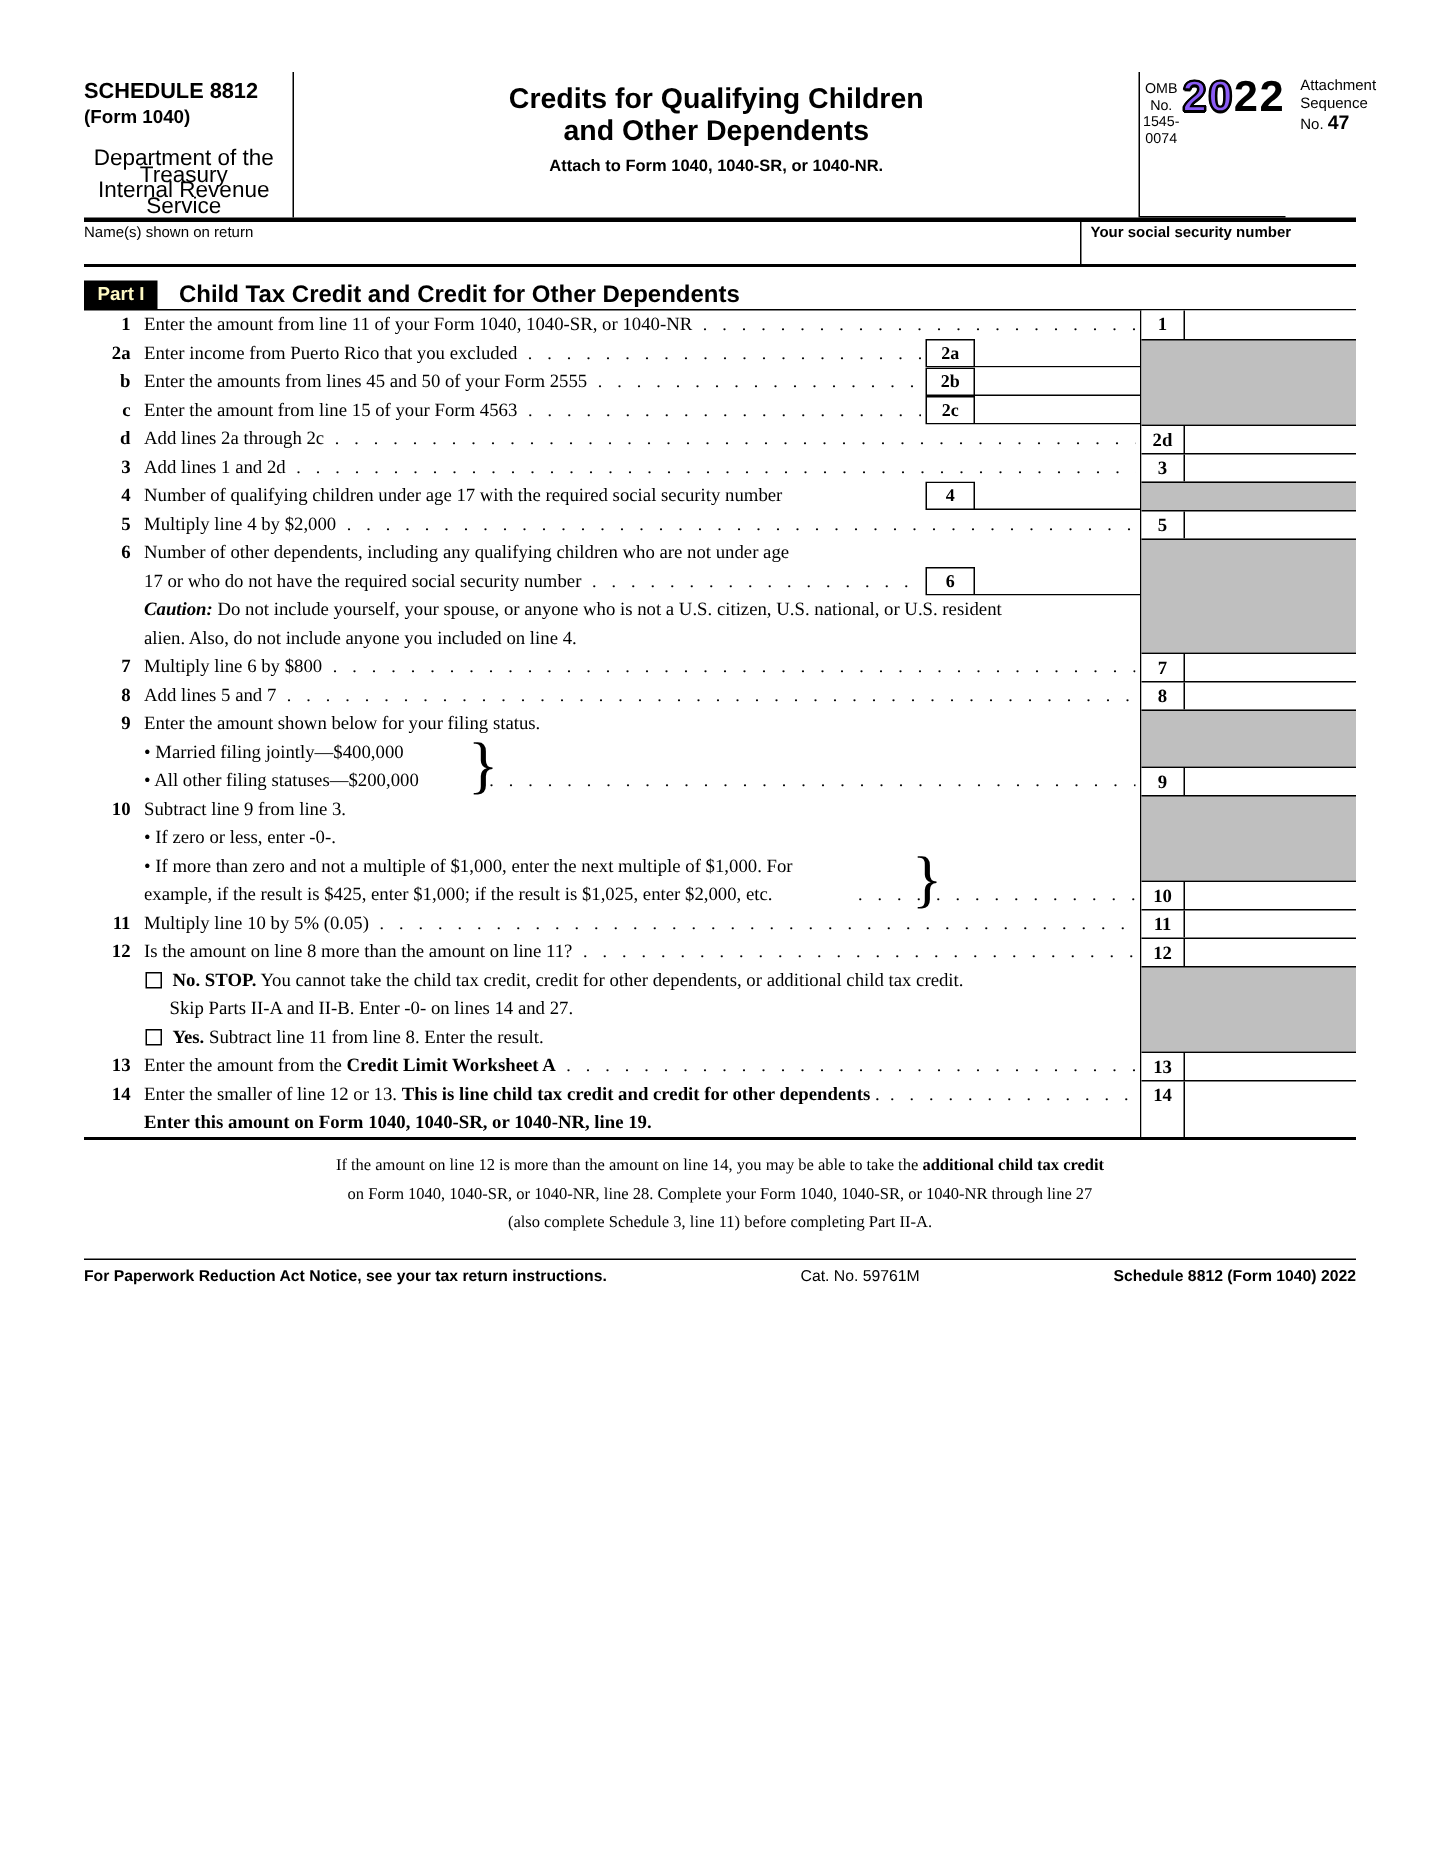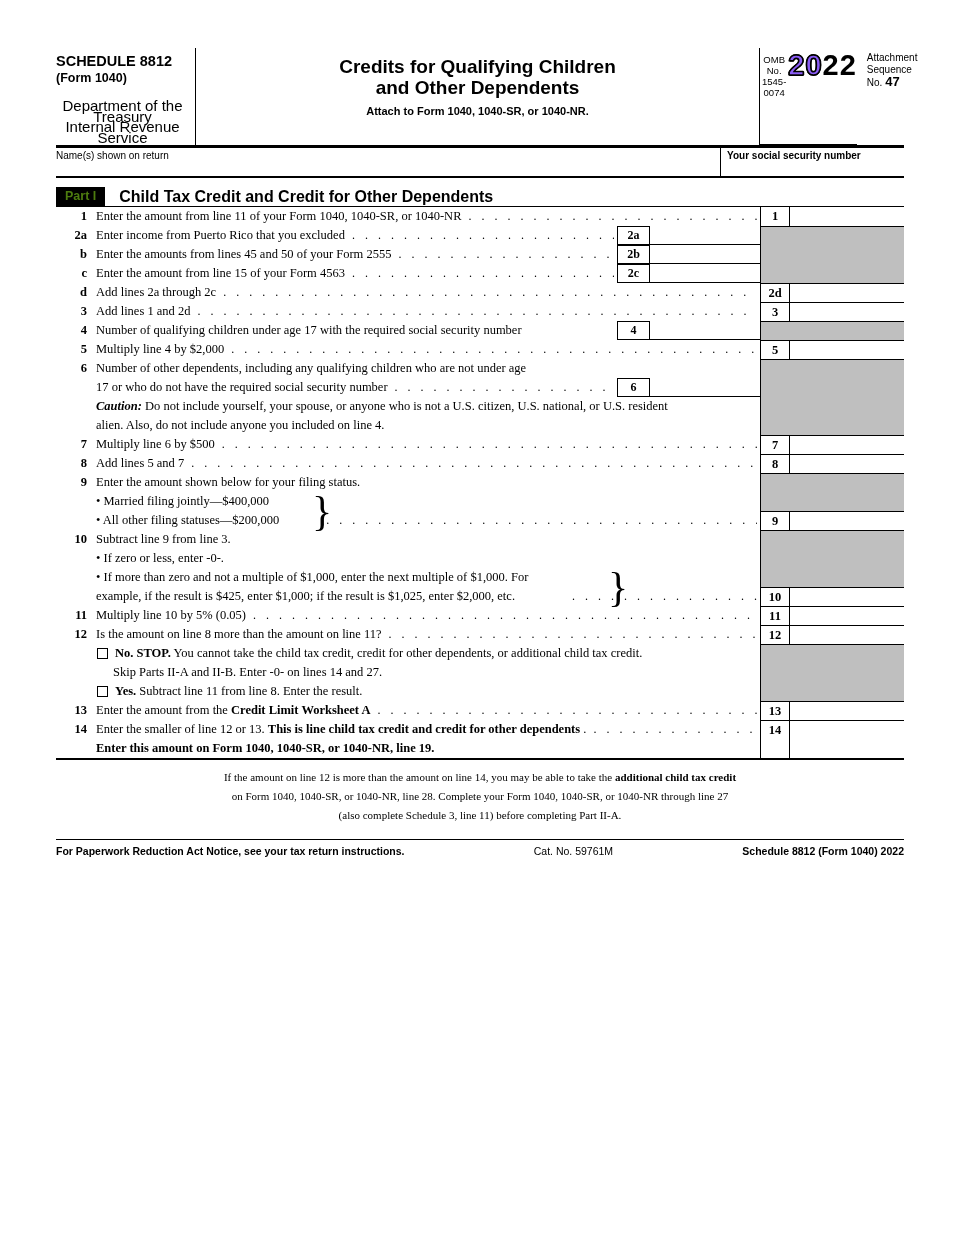--- a/index.html
+++ b/index.html
@@ -25,21 +25,21 @@
   .attseq{font-size:10px;line-height:12px;padding:4px 0 0 10px;text-align:left;}
   .attseq .big{font-size:13px;font-weight:bold;}
 
   
   .namerow{display:flex;height:30px;border-bottom:2.5px solid #000;}
   .name-l{flex:1;font-size:10px;padding-top:2px;}
   .name-r{width:184px;border-left:1px solid #000;font-size:10px;font-weight:bold;padding:2px 0 0 6px;}
 
   
   .partrow{display:flex;align-items:center;margin-top:9px;border-bottom:1px solid #000;}
-  .badge{background:#000;color:#4d7c0f;font-weight:bold;font-size:12.5px;padding:2px 9px 3px;}
+  .badge{background:#000;color:#fef9c3;font-weight:bold;font-size:12.5px;padding:2px 9px 3px;}
   .ptitle{font-weight:bold;font-size:16px;margin-left:14px;}
 
   
   .table{display:flex;border-bottom:2.5px solid #000;}
   .mcol{flex:1;min-width:0;position:relative;font-family:"Liberation Serif",serif;font-size:12.5px;}
   .row{display:flex;height:19px;line-height:19px;overflow:hidden;}
   .ln{flex:none;width:40px;padding-right:9px;text-align:right;font-weight:bold;}
   .tx{flex:1;min-width:0;display:flex;}
   .t{white-space:nowrap;flex:none;}
   .b{font-weight:bold;}
@@ -234,21 +234,21 @@
       <div class="row">
         <span class="ln"></span>
         <span class="tx">
             <span class="t">alien. Also, do not include anyone you included on line 4.</span>
           </span>
       </div>
 
       <div class="row">
         <span class="ln">7</span>
         <span class="tx">
-            <span class="t">Multiply line 6 by $500</span>
+            <span class="t">Multiply line 6 by $800</span>
             <span class="dots">. . . . . . . . . . . . . . . . . . . . . . . . . . . . . . . . . . . . . . . . . . . . . . . . . . . . . . . . . . . . . . . . . . . . . . . . . . . .</span>
           </span>
       </div>
 
       <div class="row">
         <span class="ln">8</span>
         <span class="tx">
             <span class="t">Add lines 5 and 7</span>
             <span class="dots">. . . . . . . . . . . . . . . . . . . . . . . . . . . . . . . . . . . . . . . . . . . . . . . . . . . . . . . . . . . . . . . . . . . . . . . . . . . .</span>
           </span>

